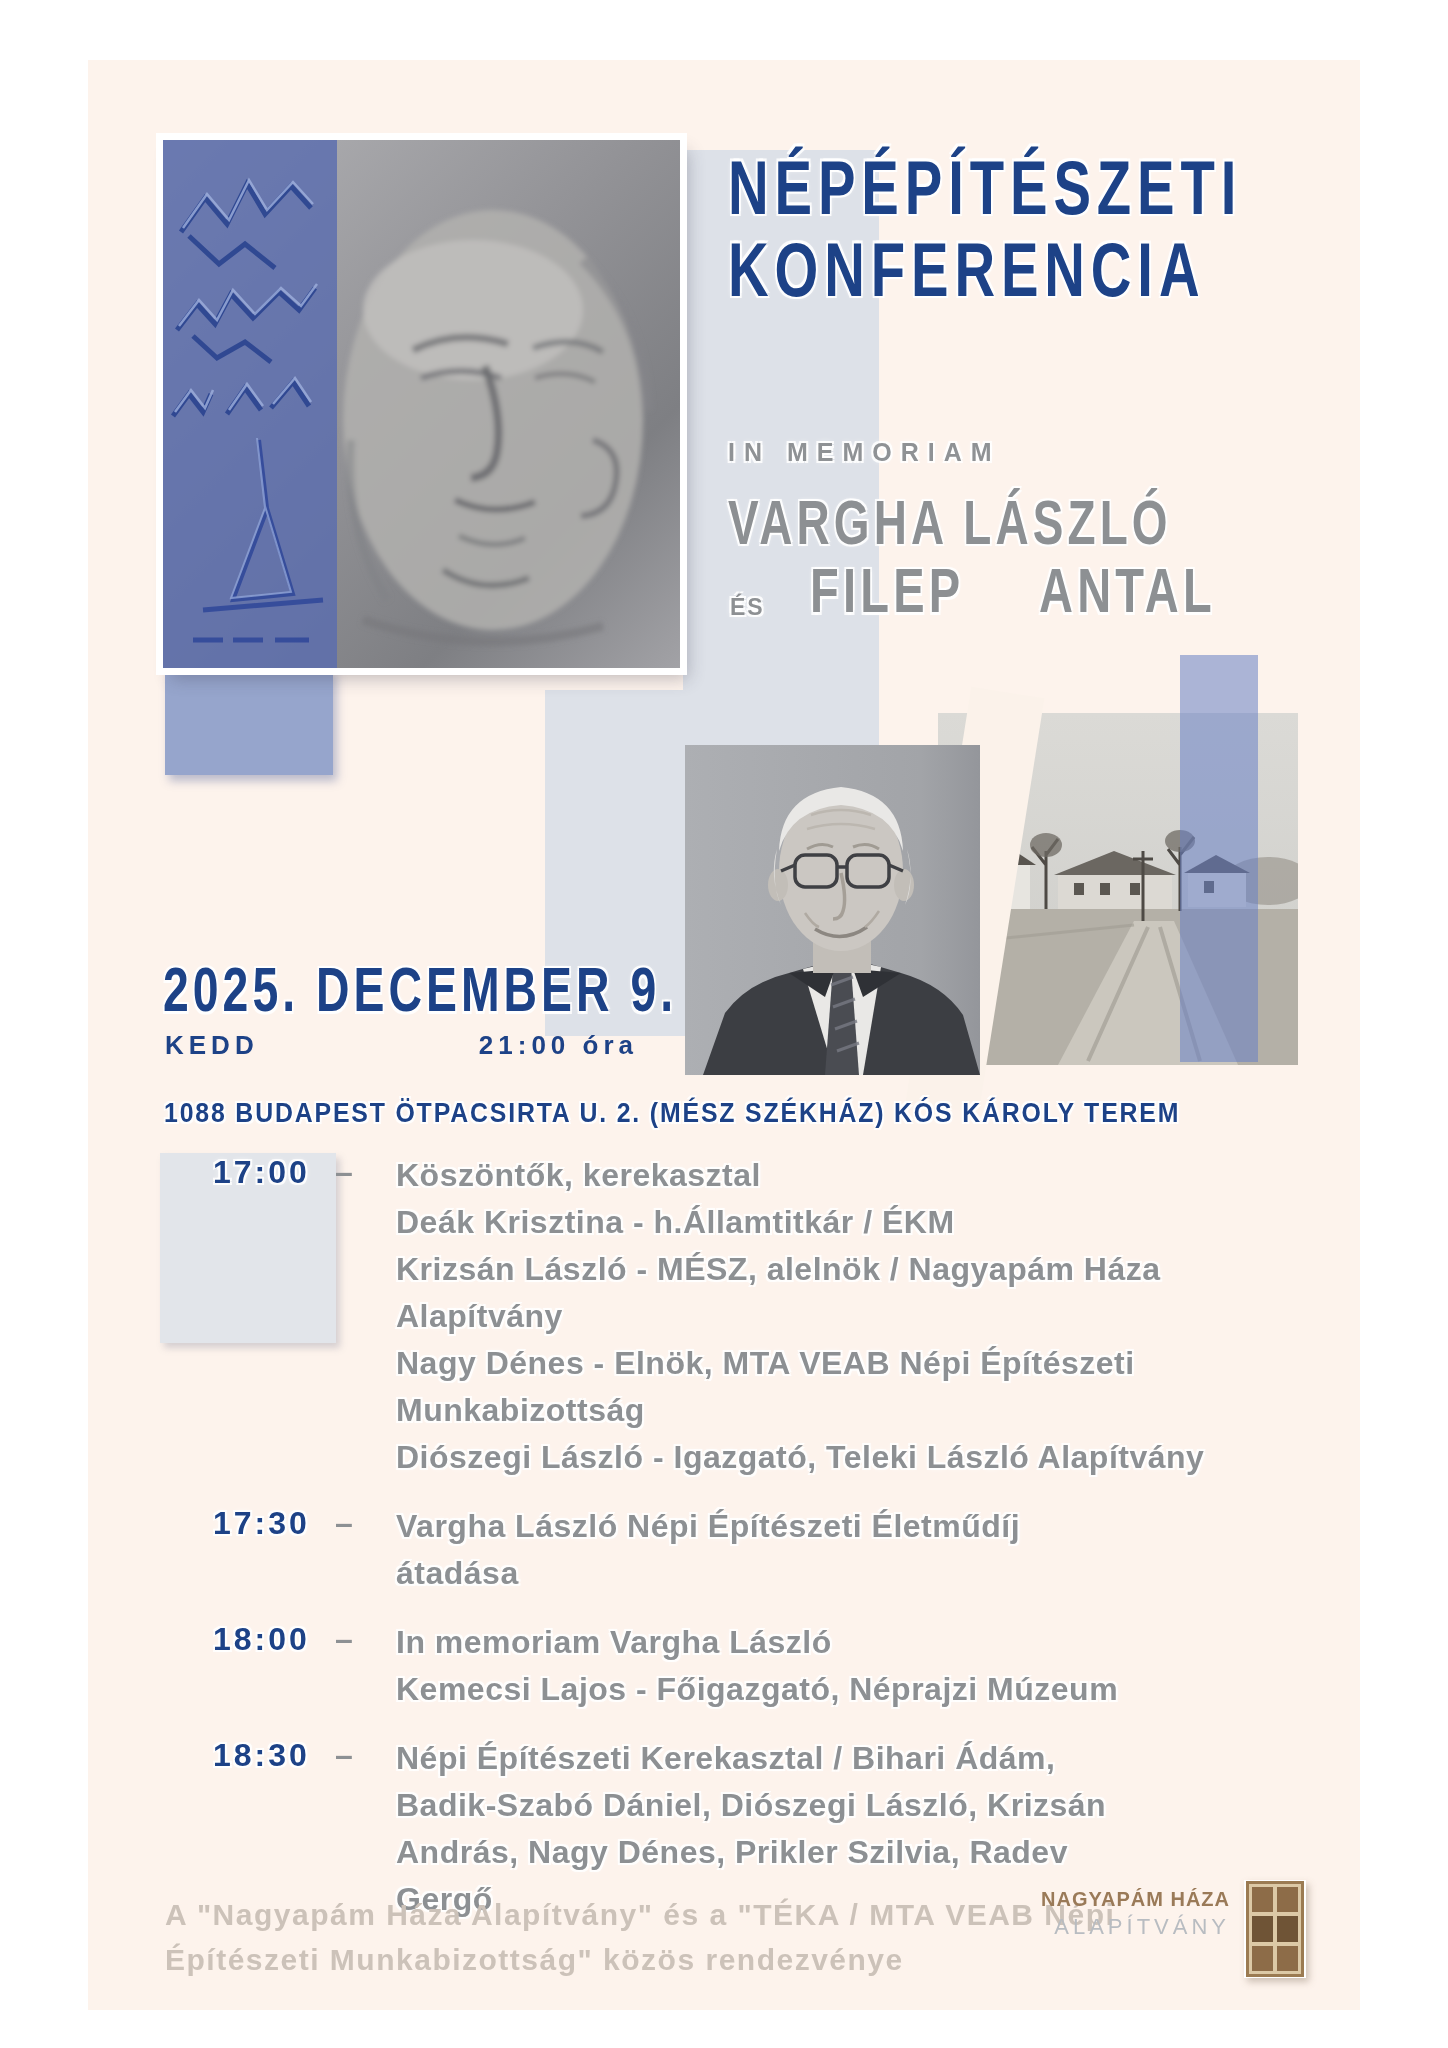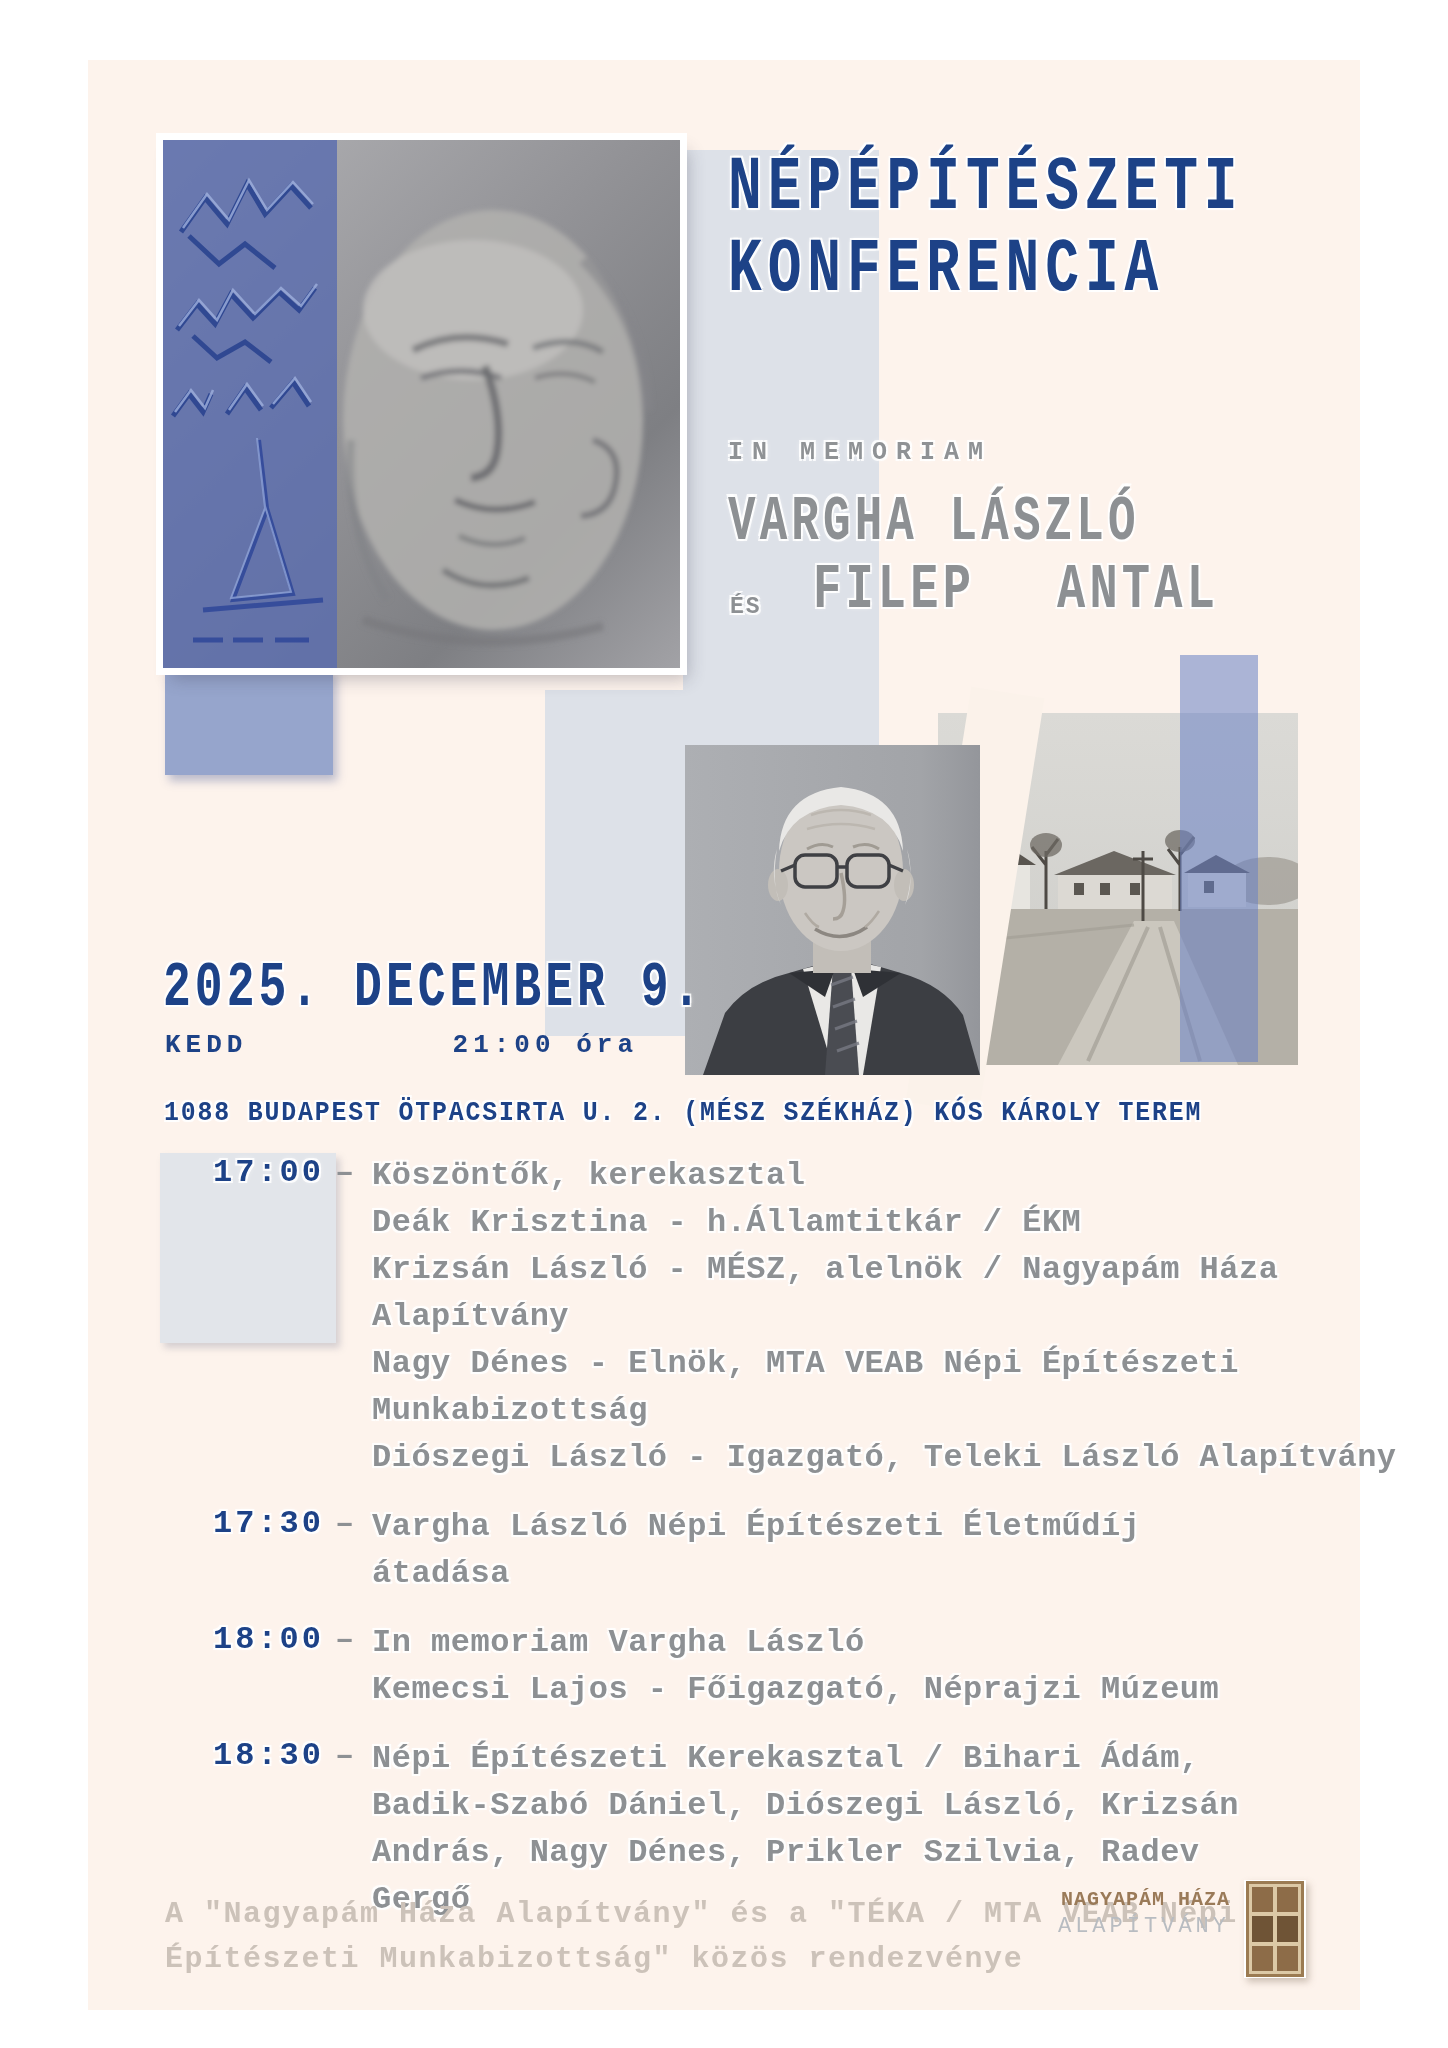--- a/index.html
+++ b/index.html
@@ -1,18 +1,18 @@
 <!DOCTYPE html>
 <html><head>
 <meta charset="utf-8">
 <style>
   html,body{margin:0;padding:0;background:#ffffff;}
   #poster{
     position:relative;width:1448px;height:2048px;background:#ffffff;overflow:hidden;
-    font-family:Liberation Mono, monospace;
+    font-family:Liberation Sans, sans-serif;
   }
   .abs{position:absolute;}
   
   .page-inner{left:88px;top:60px;width:1272px;height:1950px;background:#fdf3ec;}
   .band-gray-a{left:683px;top:150px;width:196px;height:545px;background:#dde1e8;}
   .band-gray-b{left:545px;top:690px;width:334px;height:346px;background:#dde1e8;}
   .band-gray-c{left:160px;top:1153px;width:176px;height:190px;background:#e2e5ea;
                box-shadow:4px 5px 7px rgba(110,115,140,.28);}
   .rect-blue-left{left:165px;top:668px;width:168px;height:107px;background:#96a5cc;
                box-shadow:4px 6px 9px rgba(80,95,150,.38);}
@@ -47,21 +47,21 @@
   .venue-line{left:164px;top:1098px;z-index:7;color:#1d4287;font-weight:bold;font-size:27px;
     letter-spacing:2px;white-space:nowrap;transform:scale(.92,1);transform-origin:left top;}
   
   .schedule{left:0;top:1152px;width:1219px;z-index:7;}
   .sched-item{position:relative;margin-bottom:22px;}
   .sched-time{position:absolute;left:213px;top:2px;color:#1d4287;font-weight:bold;font-size:32px;
     letter-spacing:3px;}
   .sched-dash{position:absolute;left:335px;top:2px;color:#8d9093;font-weight:bold;font-size:32px;}
   .sched-lines{margin-left:372px;color:#8d9093;font-weight:bold;font-size:32px;line-height:47px;
     letter-spacing:.5px;}
-  .sched-lines div{white-space:nowrap;}
+  .sched-lines div{white-space:nowrap;margin-left:24px;}
   
   .footer-block{left:165px;top:1892px;z-index:7;color:#ccc2b9;font-weight:bold;font-size:30px;
     line-height:45px;letter-spacing:1.5px;}
   .footer-block div{white-space:nowrap;}
   .logo-block{left:1040px;top:1880px;width:300px;height:110px;z-index:8;}
   .logo-text{position:absolute;right:110px;top:8px;text-align:right;}
   .logo-name{color:#9a7a58;font-weight:bold;font-size:20px;letter-spacing:1px;white-space:nowrap;}
   .logo-sub{color:#b8bcc1;font-size:22px;letter-spacing:4px;white-space:nowrap;margin-top:3px;}
   .logo-window{position:absolute;right:34px;top:0;width:62px;height:98px;background:#ffffff;
     box-shadow:3px 4px 7px rgba(120,100,80,.35);display:flex;align-items:center;justify-content:center;}

